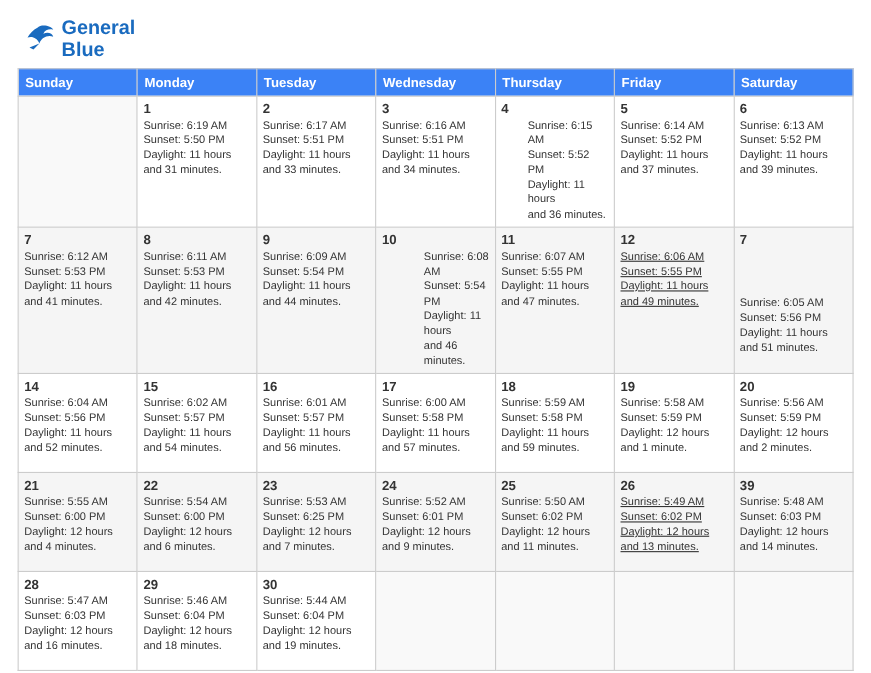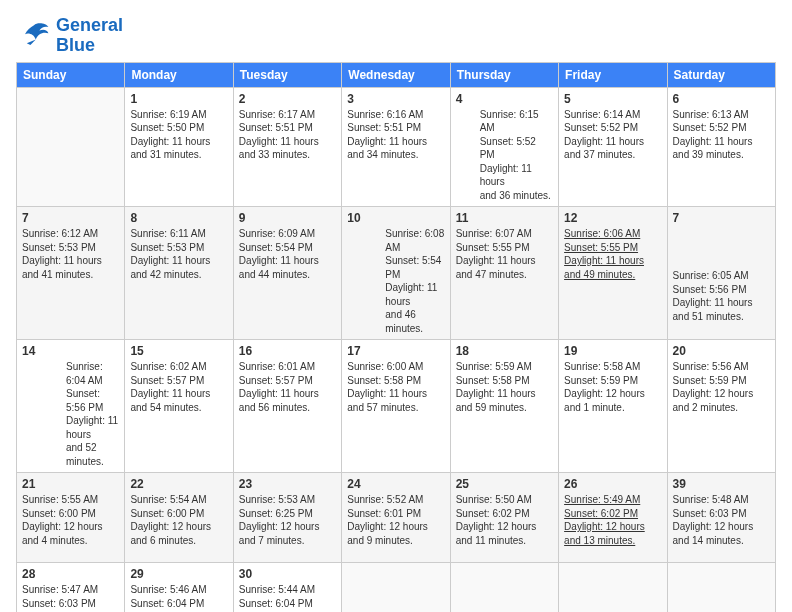--- a/index.html
+++ b/index.html
@@ -210,21 +210,21 @@
           <span class="day-number">7</span>
           <div class="day-info" style="white-space: pre-line; margin-top: 44px;">Sunrise: 6:05 AM
 Sunset: 5:56 PM
 Daylight: 11 hours
 and 51 minutes.</div>
         </td>
       </tr>
       <tr>
         <td>
           <span class="day-number">14</span>
-          <div class="day-info" style="white-space: pre-line; margin-left: 44px;">Sunrise: 6:04 AM
+          <div class="day-info" style="white-space: pre-line;">Sunrise: 6:04 AM
 Sunset: 5:56 PM
 Daylight: 11 hours
 and 52 minutes.</div>
         </td>
         <td>
           <span class="day-number">15</span>
           <div class="day-info" style="white-space: pre-line;">Sunrise: 6:02 AM
 Sunset: 5:57 PM
 Daylight: 11 hours
 and 54 minutes.</div>

